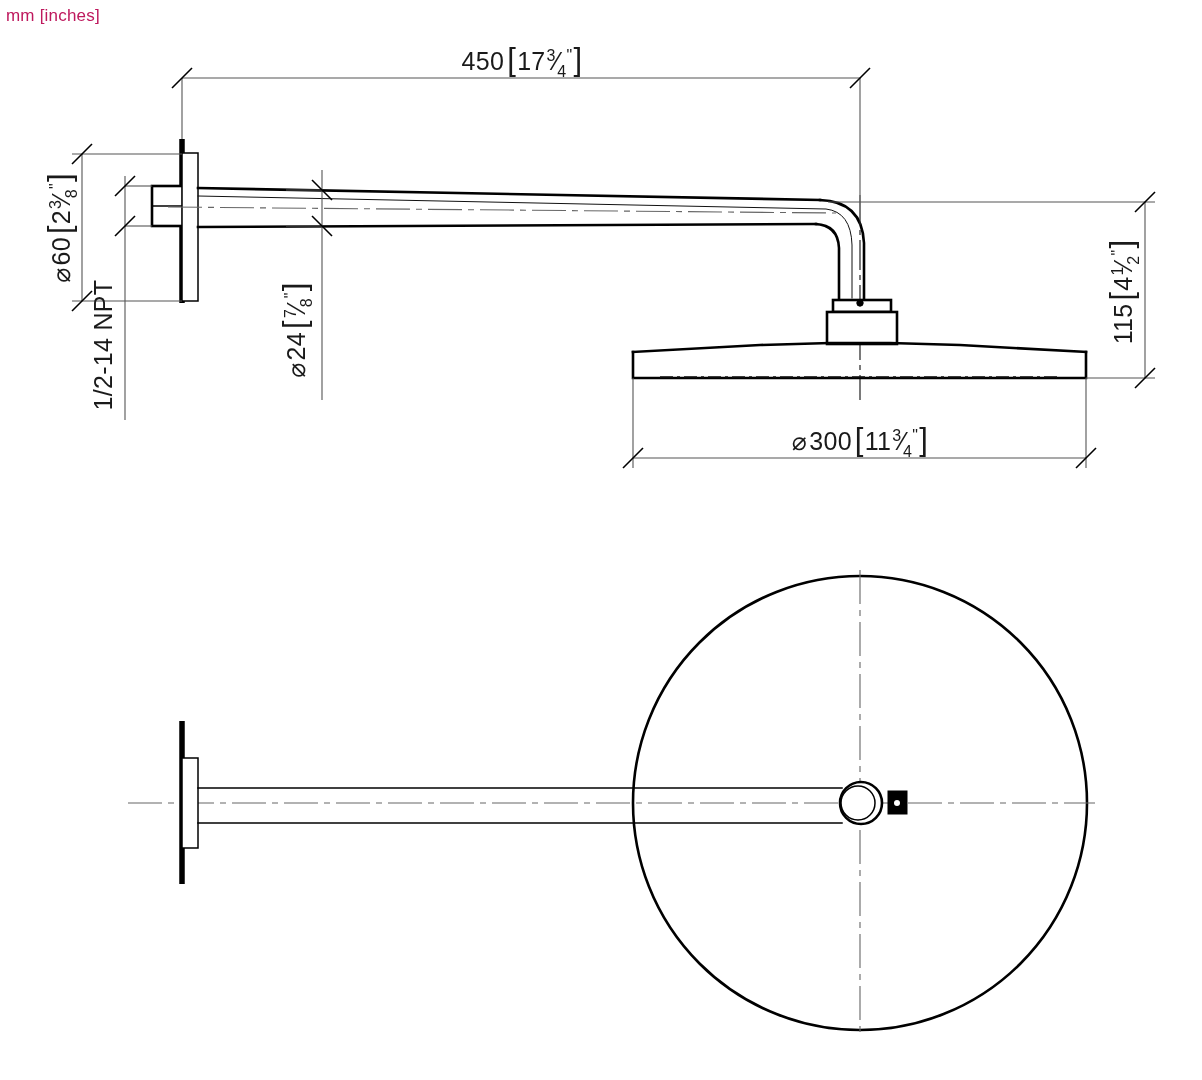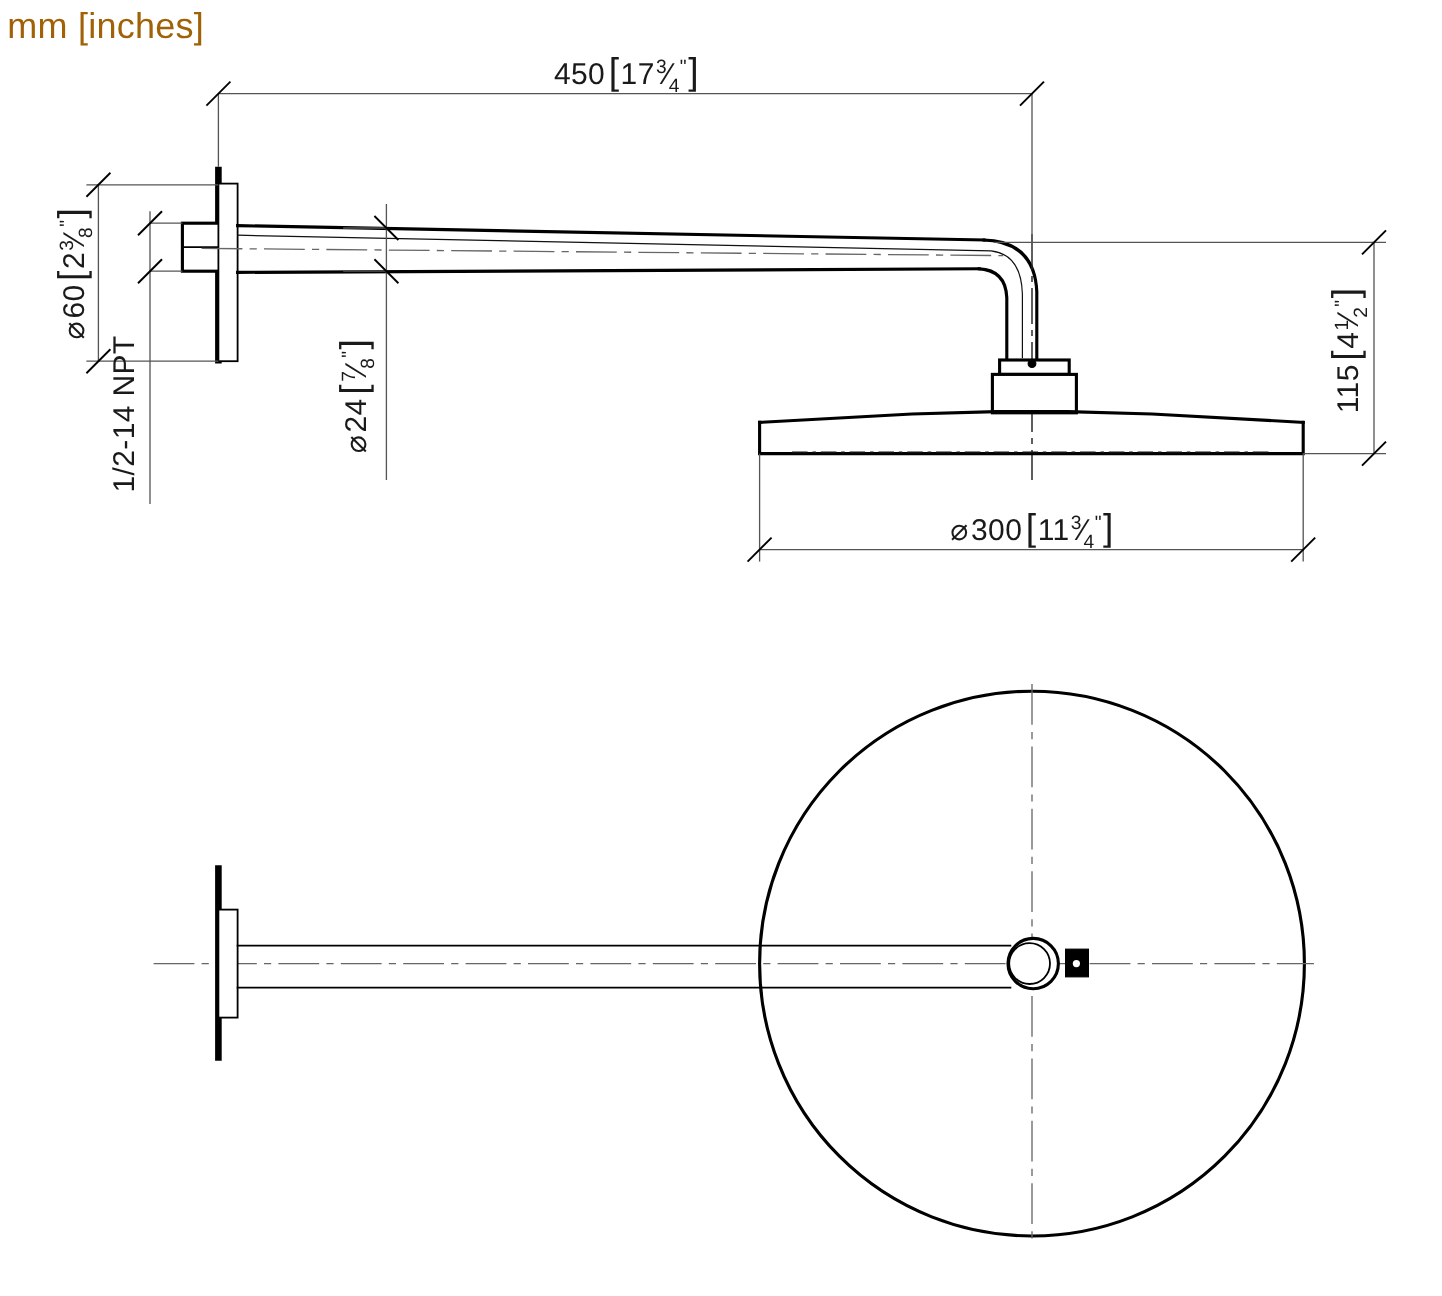--- a/index.html
+++ b/index.html
@@ -24,23 +24,23 @@
   }
   svg#cad {
     display: block;
     width: 1202px;
     height: 1080px;
   }
   .unit-header {
     position: absolute;
     left: 6px;
     top: 6px;
-    font-size: 30px;
+    font-size: 17px;
     letter-spacing: 0.2px;
-    color: #a16207;
+    color: #be185d;
     white-space: nowrap;
   }
   
   .obj      { stroke:#000; stroke-width:2.6; fill:none; stroke-linecap:square; }
   .obj-thin { stroke:#000; stroke-width:1.5; fill:none; stroke-linecap:square; }
   .obj-hair { stroke:#111; stroke-width:1.0; fill:none; stroke-linecap:square; }
   .wall     { stroke:#000; stroke-width:5.5; fill:none; stroke-linecap:butt; }
   .dim      { stroke:#555; stroke-width:1.1; fill:none; stroke-linecap:butt; }
   .ext      { stroke:#555; stroke-width:1.1; fill:none; stroke-linecap:butt; }
   .tick     { stroke:#000; stroke-width:1.6; fill:none; stroke-linecap:butt; }

